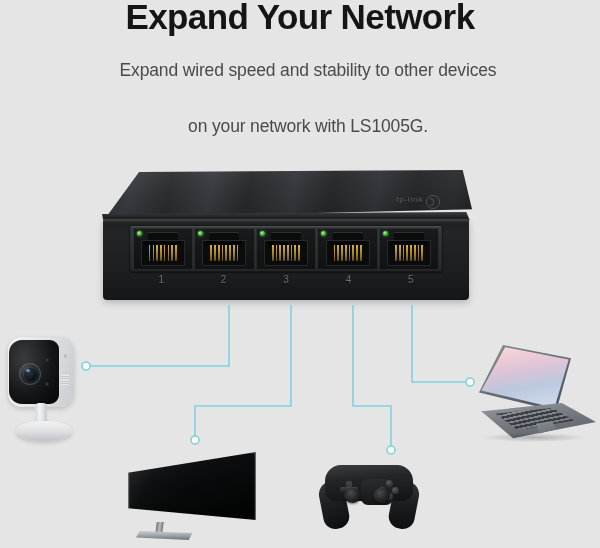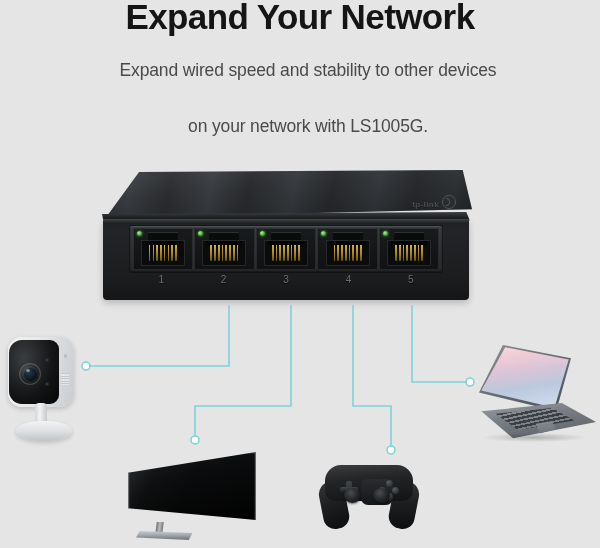--- a/index.html
+++ b/index.html
@@ -65,22 +65,22 @@
     background:linear-gradient(180deg,#1e2022 0%,#222427 16%,#1b1d1f 70%,#141617 100%);
     border-radius:2px 2px 4px 4px;
     box-shadow:0 3px 7px rgba(0,0,0,.20);
   }
   .sw-face-hl{
     position:absolute;left:0;top:0;width:366px;height:4px;
     background:linear-gradient(180deg,rgba(255,255,255,.17),rgba(255,255,255,0));
   }
   
   .tplogo{
-    position:absolute;right:16px;top:25px;
-    display:flex;align-items:flex-end;gap:3px;
+    position:absolute;right:32px;top:25px;
+    display:flex;align-items:flex-start;gap:3px;
     opacity:.5;
   }
   .tplogo .tpword{
     font-size:8px;letter-spacing:.4px;color:#6e7276;
     text-shadow:0 1px 0 rgba(0,0,0,.6);
     font-weight:600;
   }
   .tplogo .tpmark{
     width:12px;height:12px;border-radius:50%;
     border:1.4px solid #777b80;

